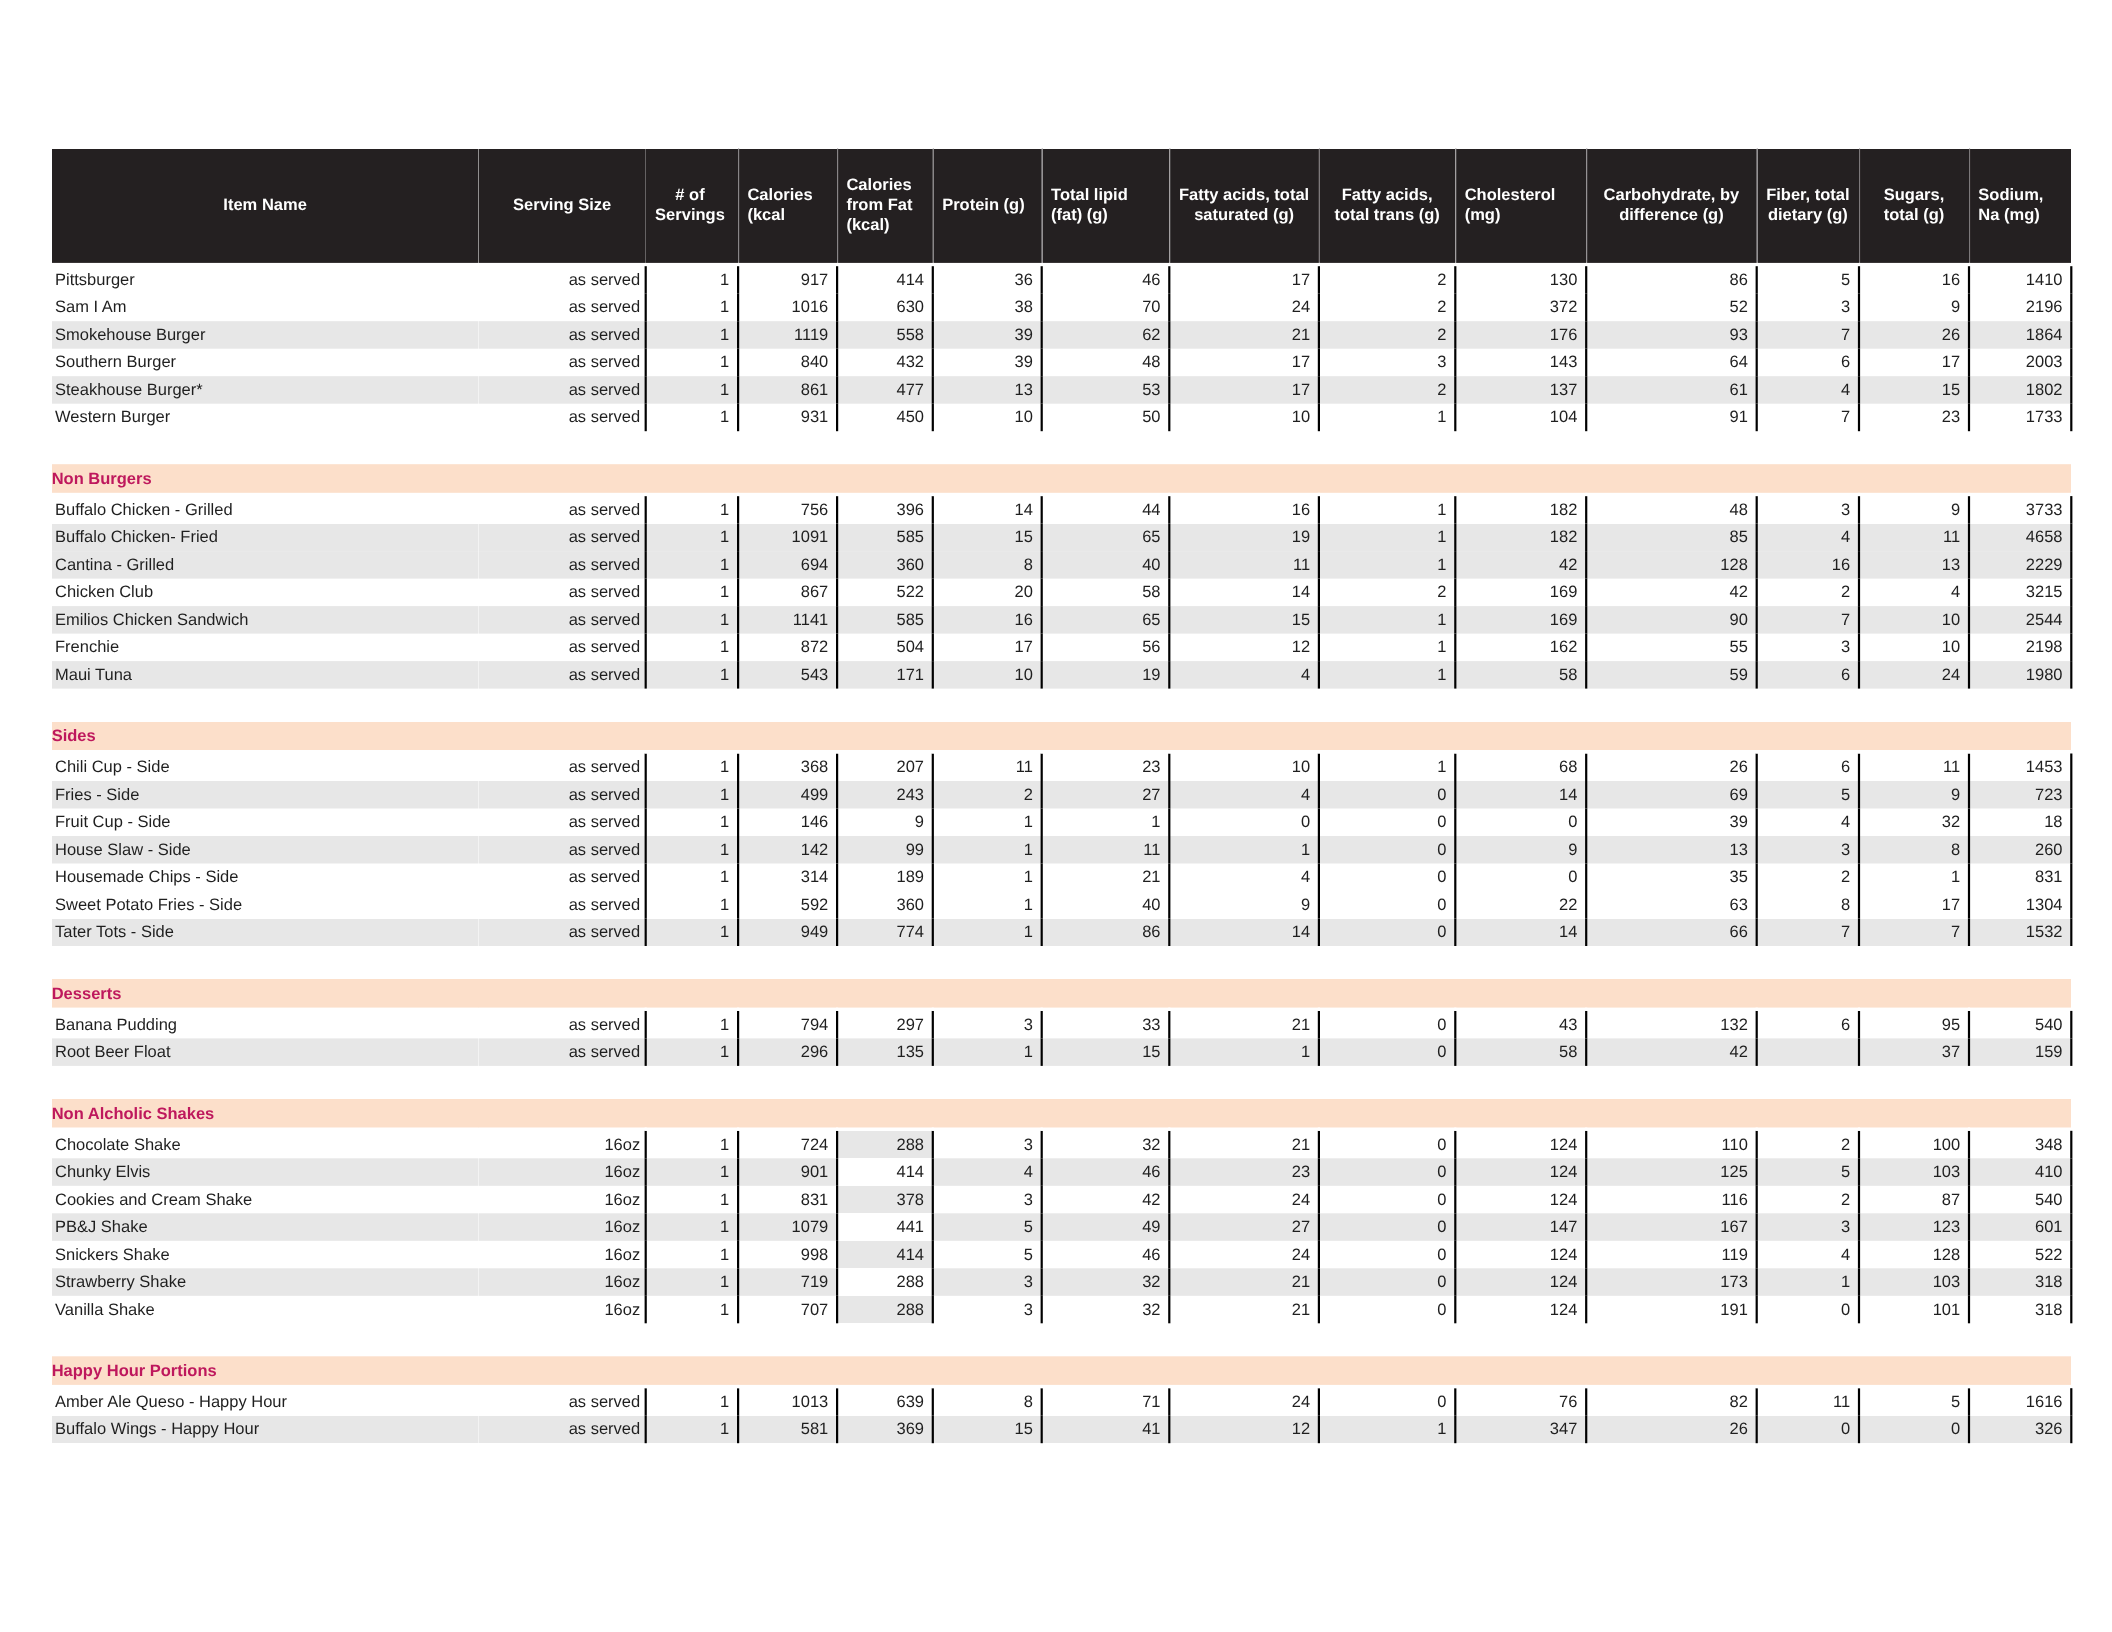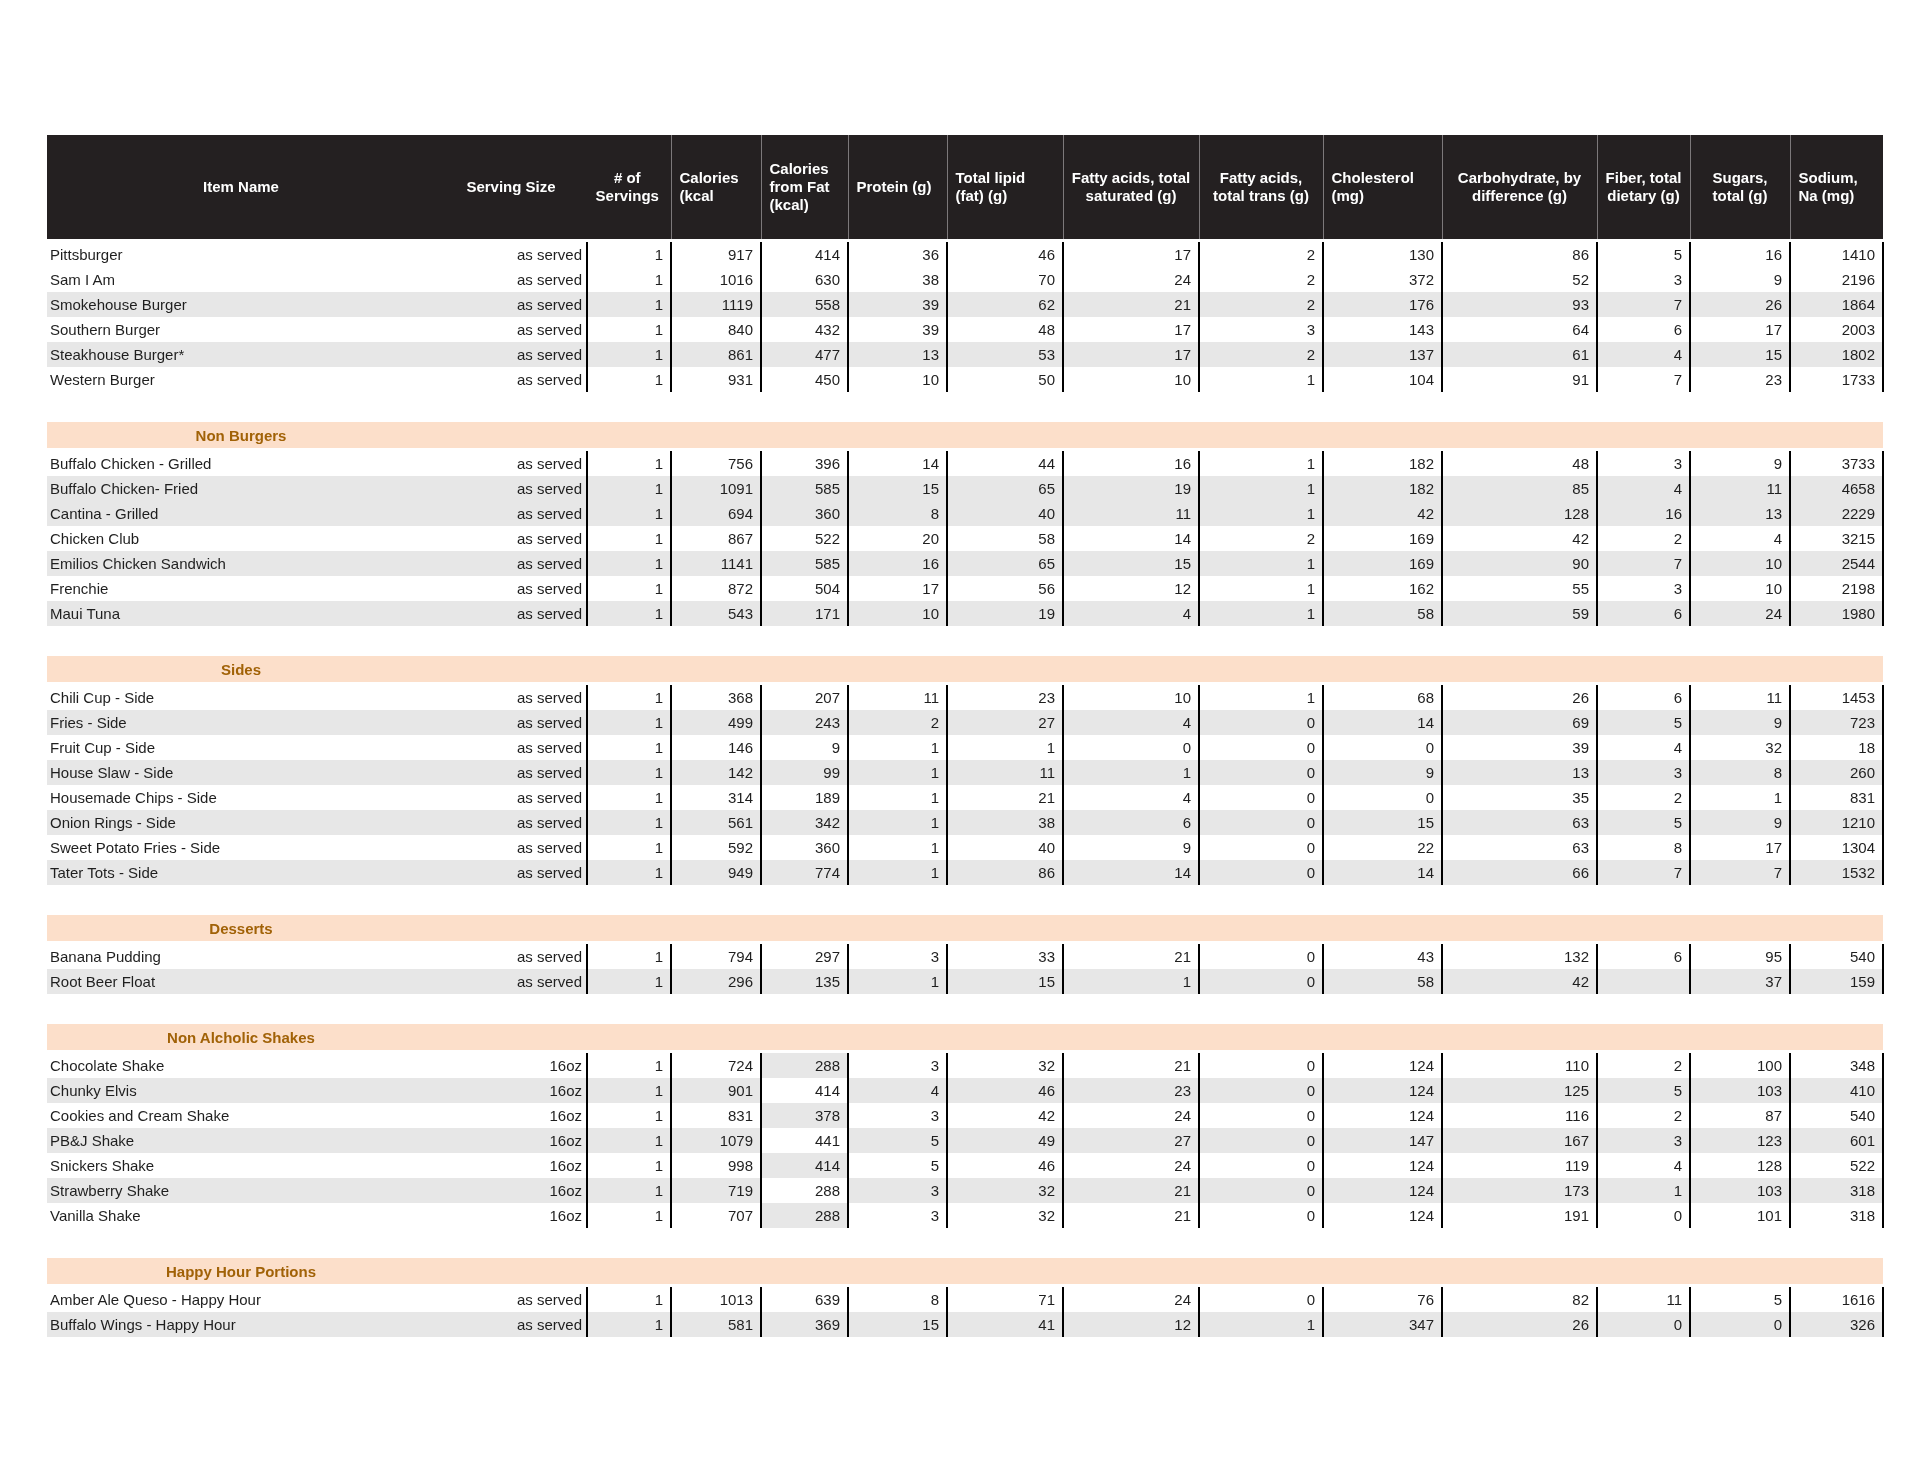--- a/index.html
+++ b/index.html
@@ -14,21 +14,21 @@
   th.a-l{text-align:left;padding-left:8px;}
   th.a-r{text-align:center;padding-right:8px;}
   tbody td{height:25px;font-size:15px;color:#1f1f1f;padding:0;white-space:nowrap;overflow:hidden;}
   td.c-name{text-align:left;padding-left:3px;}
   td.c-serv{text-align:right;padding-right:4px;margin-top:39px;}
   td.c-num{text-align:right;padding-right:7px;}
   td.b{border-right:2px solid var(--border-c,#000000);}
   td.shaded{background:var(--shade-bg,#e7e7e7);}
   tr.gap-row td{height:30px;background:#ffffff;}
   tr.section-row td{background:var(--section-bg,#fcdfca);height:26px;border-bottom:3px solid #fff;}
-  .section-title{width:388px;text-align:center;font-weight:700;font-size:15px;color:#a16207;}
+  .section-title{width:388px;font-weight:700;font-size:15px;color:#be185d;}
 </style>
 </head>
 <body>
 
 <table>
   <colgroup>
     <col style="width:388px">
       <col style="width:152px">
       <col style="width:84px">
     <col style="width:90px">
@@ -360,36 +360,20 @@
         <td class="c-num b">21</td>
         <td class="c-num b">4</td>
         <td class="c-num b">0</td>
         <td class="c-num b">0</td>
         <td class="c-num b">35</td>
         <td class="c-num b">2</td>
         <td class="c-num b">1</td>
         <td class="c-num b">831</td>
       </tr>
       <tr>
-        <td class="c-name shaded">Onion Rings - Side</td>
-        <td class="c-serv b shaded">as served</td>
-        <td class="c-num b shaded">1</td>
-        <td class="c-num b shaded">561</td>
-        <td class="c-num b shaded">342</td>
-        <td class="c-num b shaded">1</td>
-        <td class="c-num b shaded">38</td>
-        <td class="c-num b shaded">6</td>
-        <td class="c-num b shaded">0</td>
-        <td class="c-num b shaded">15</td>
-        <td class="c-num b shaded">63</td>
-        <td class="c-num b shaded">5</td>
-        <td class="c-num b shaded">9</td>
-        <td class="c-num b shaded">1210</td>
-      </tr>
-      <tr>
         <td class="c-name">Sweet Potato Fries - Side</td>
         <td class="c-serv b">as served</td>
         <td class="c-num b">1</td>
         <td class="c-num b">592</td>
         <td class="c-num b">360</td>
         <td class="c-num b">1</td>
         <td class="c-num b">40</td>
         <td class="c-num b">9</td>
         <td class="c-num b">0</td>
         <td class="c-num b">22</td>

